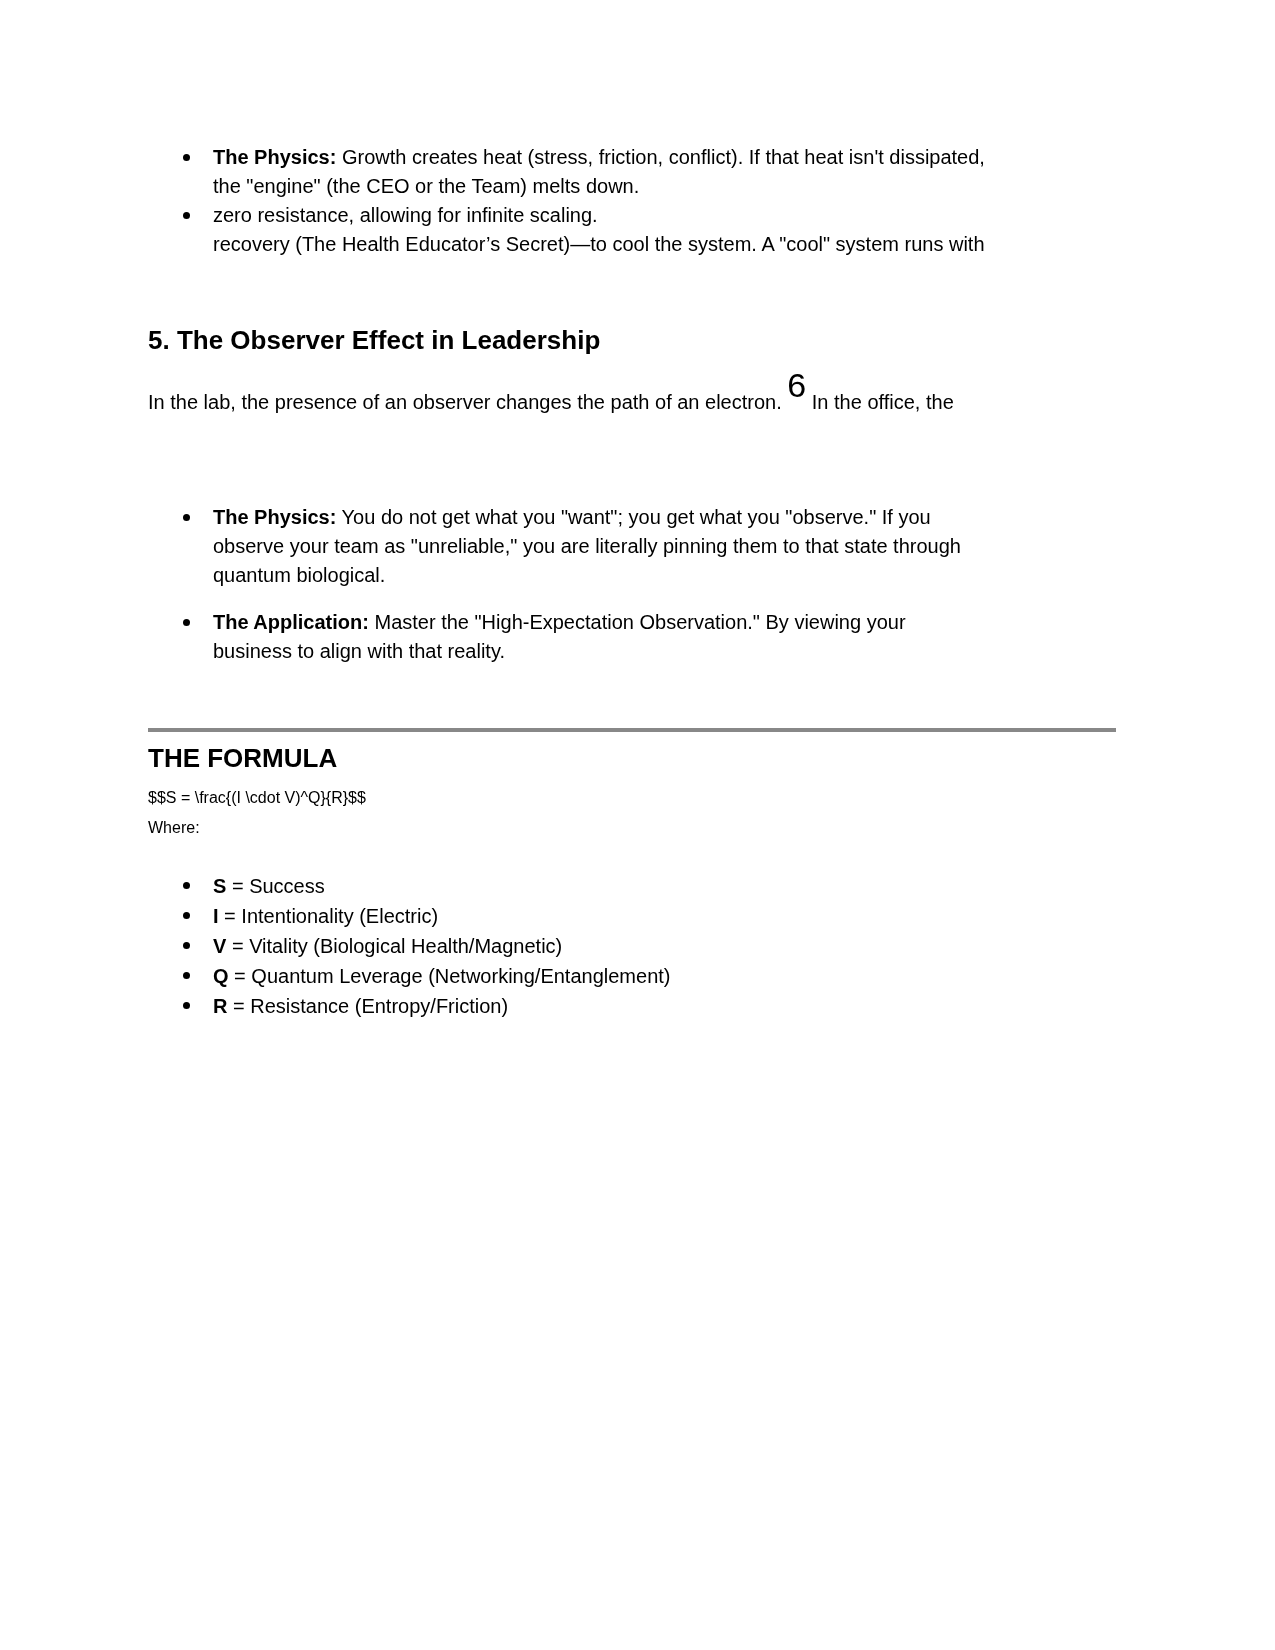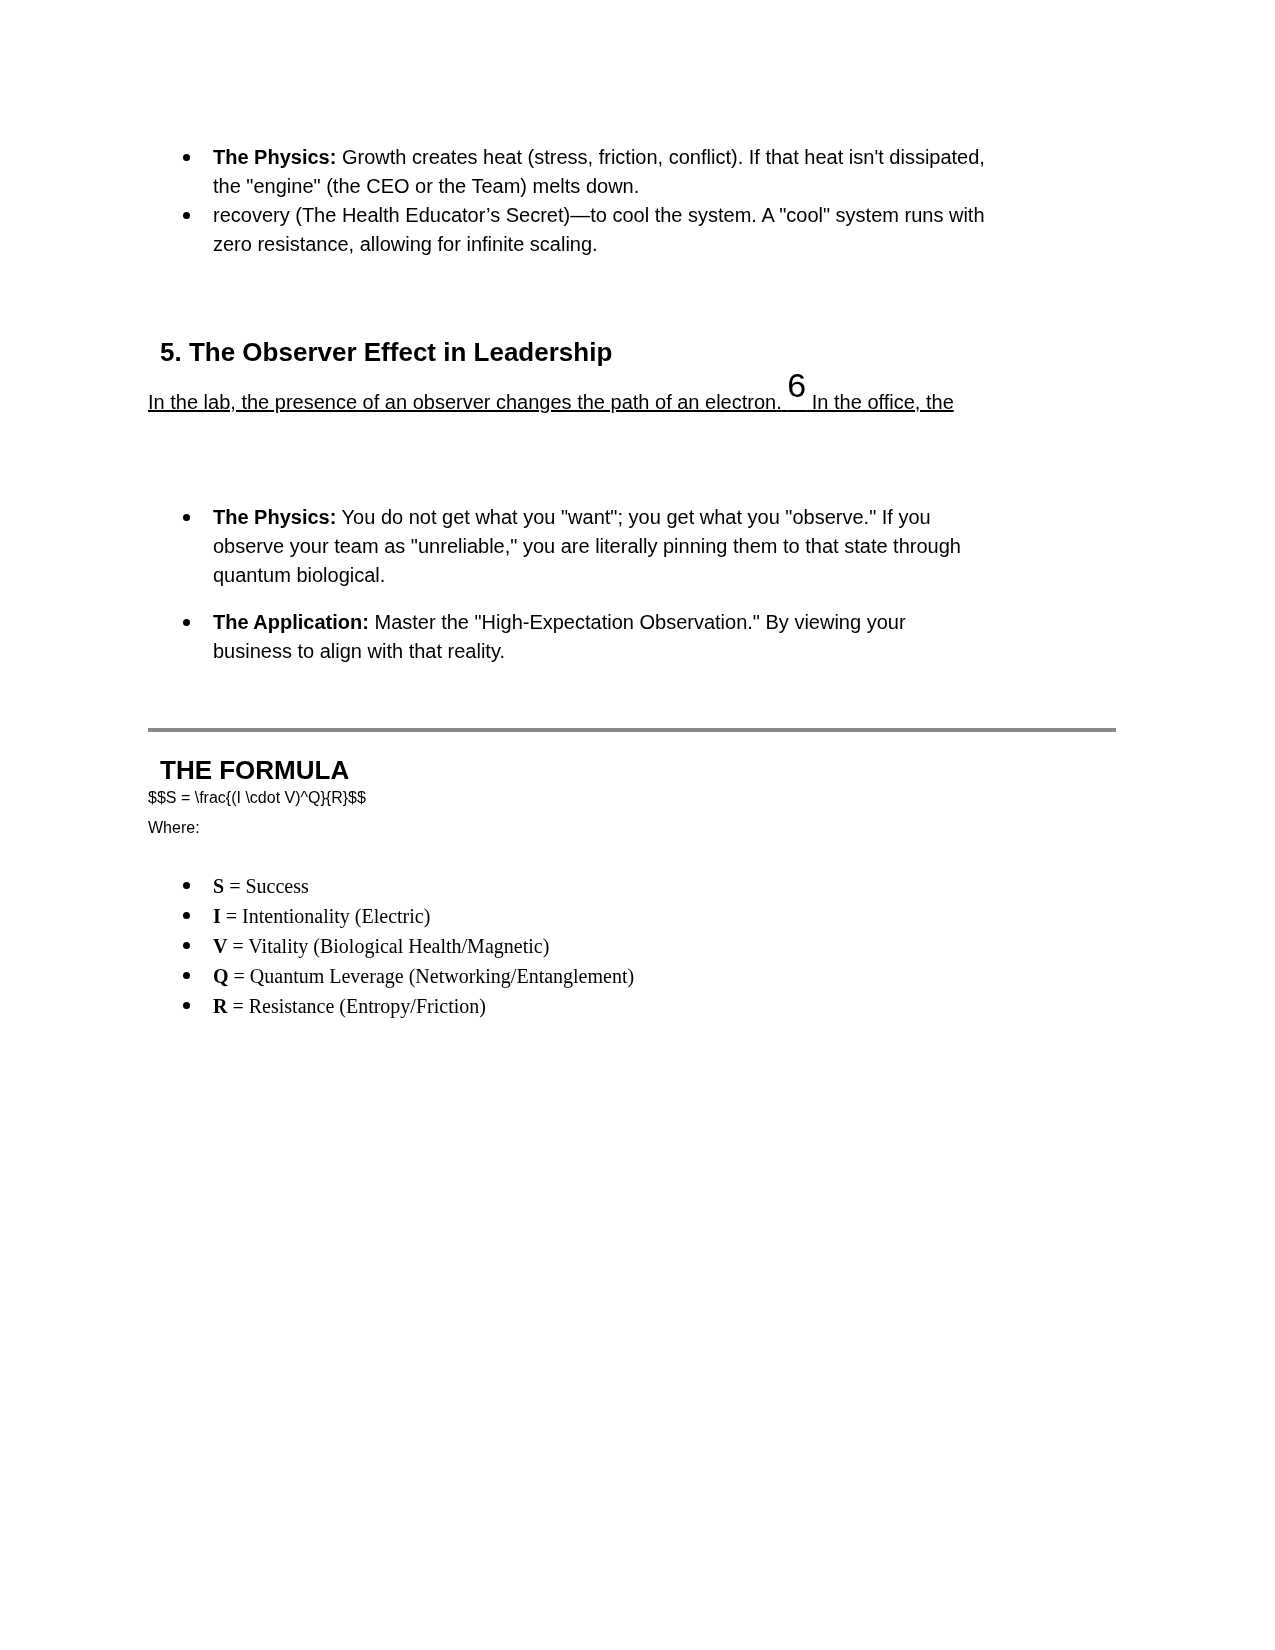--- a/index.html
+++ b/index.html
@@ -44,58 +44,57 @@
   .line { white-space: nowrap; }
   .b { font-weight: 700; }
   .i { font-style: italic; }
   .fnref {
     font-size: 34px;
     line-height: 0;
     position: relative;
     top: -12px;
   }
   h2.doc-heading {
-    margin: 12px;
+    margin: 0;
     font-size: 26px;
     line-height: 34px;
     font-weight: 700;
     white-space: nowrap;
   }
   .para {
     font-size: 20px;
     line-height: 51px;
     white-space: nowrap;
-    text-decoration: underline;
   }
   .divider {
     background: #888888;
     height: 4px;
     width: 968px;
   }
   .formula-block {
     font-size: 16px;
     line-height: 30px;
     white-space: nowrap;
   }
-  .tight-list .line { line-height: 30px; font-family: Liberation Serif, serif; }
+  .tight-list .line { line-height: 30px; }
   #list2 li + li { margin-top: 18px; }
 </style>
 </head>
 <body>
 
 <div class="page">
 
   <ul id="list1" class="doc-list body-text abs" style="top:143px; left:213px;">
     <li>
       <div class="line"><span class="b">The Physics:</span><span> Growth creates heat (stress, friction, conflict). If that heat isn't dissipated,</span></div>
       <div class="line"><span>the "engine" (the CEO or the Team) melts down.</span></div>
     </li>
     <li>
+      <div class="line"><span>zero resistance, allowing for infinite scaling.</span></div>
       <div class="line"><span>recovery (The Health Educator’s Secret)—to cool the system. A "cool" system runs with</span></div>
-      <div class="line"><span>zero resistance, allowing for infinite scaling.</span></div>
     </li>
   </ul>
 
   <h2 class="doc-heading abs" style="top:323px; left:148px;">5. The Observer Effect in Leadership</h2>
 
   <div class="para abs" style="top:377px; left:148px;">
     <div class="line"><span>In the lab, the presence of an observer changes the path of an electron.</span><span> </span><span class="fnref">6</span><span> In the office, the</span></div>
   </div>
 
   <ul id="list2" class="doc-list body-text abs" style="top:503px; left:213px;">

